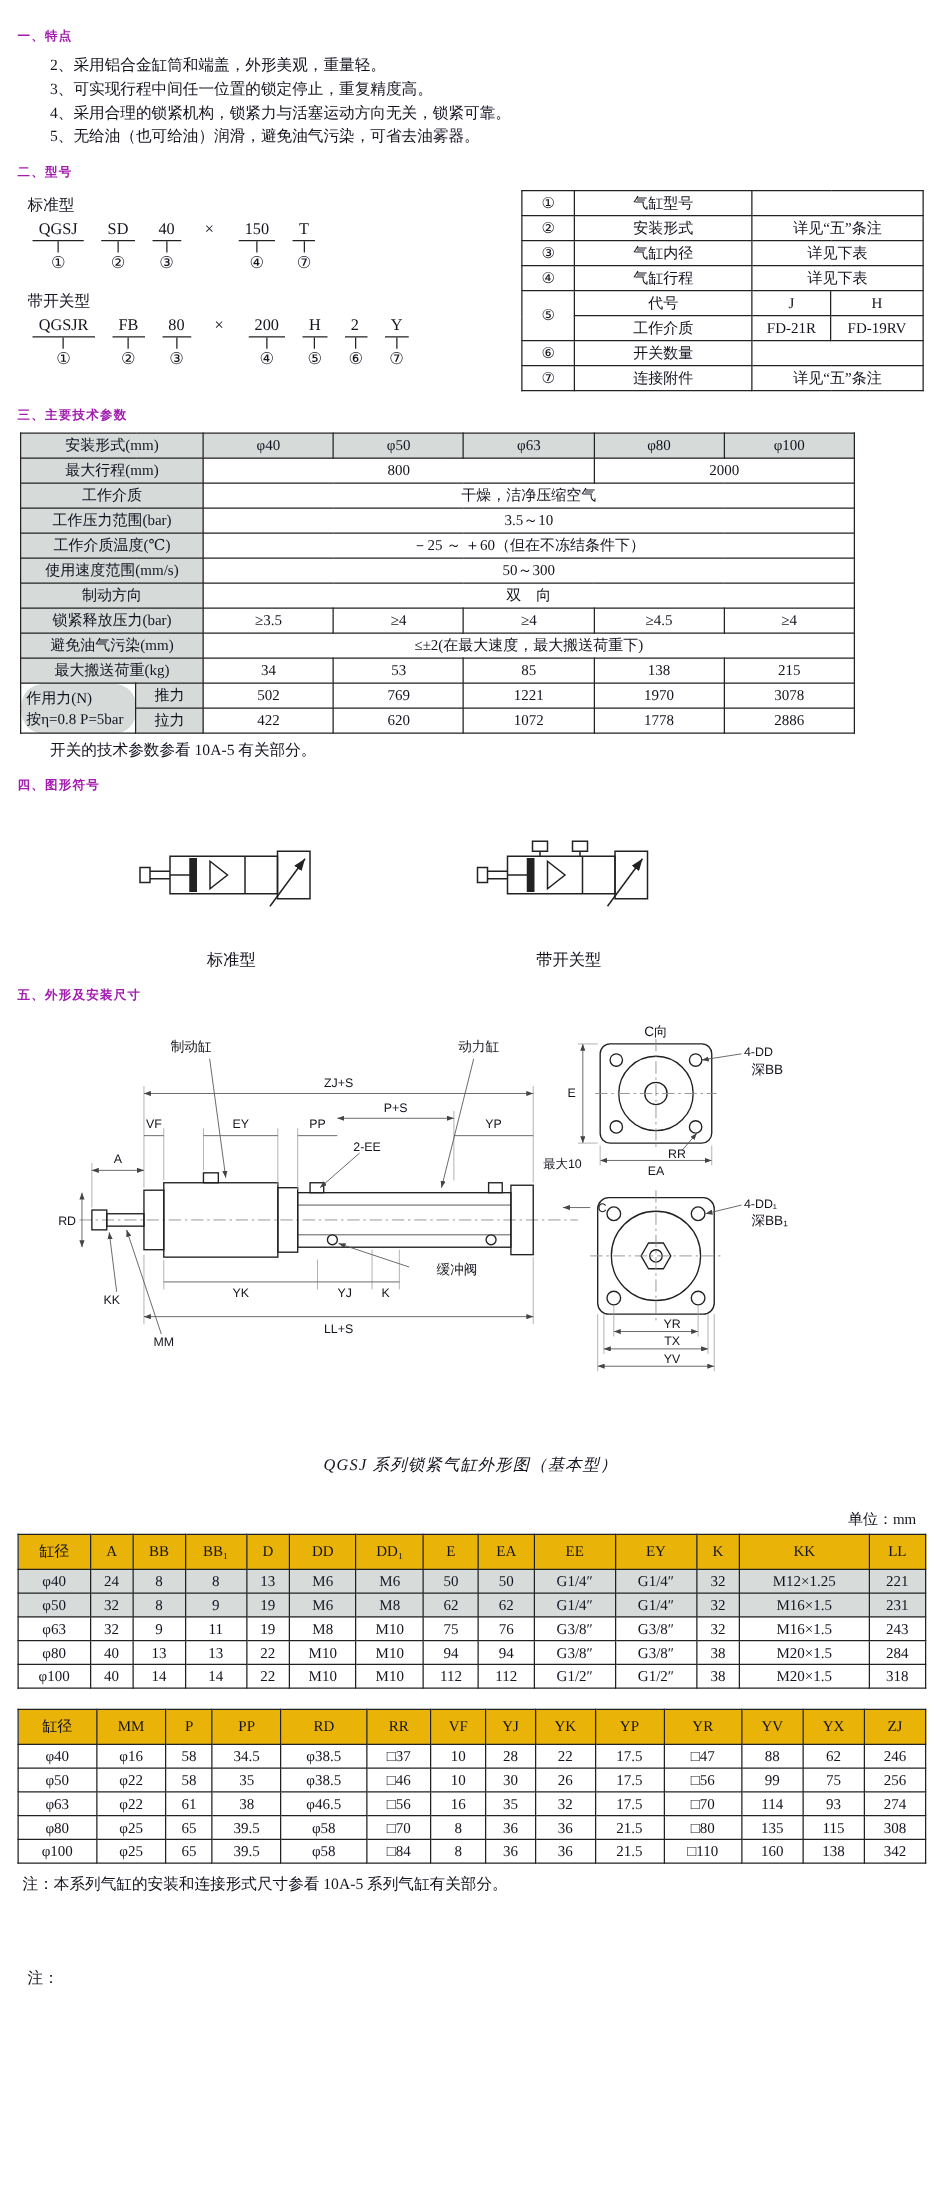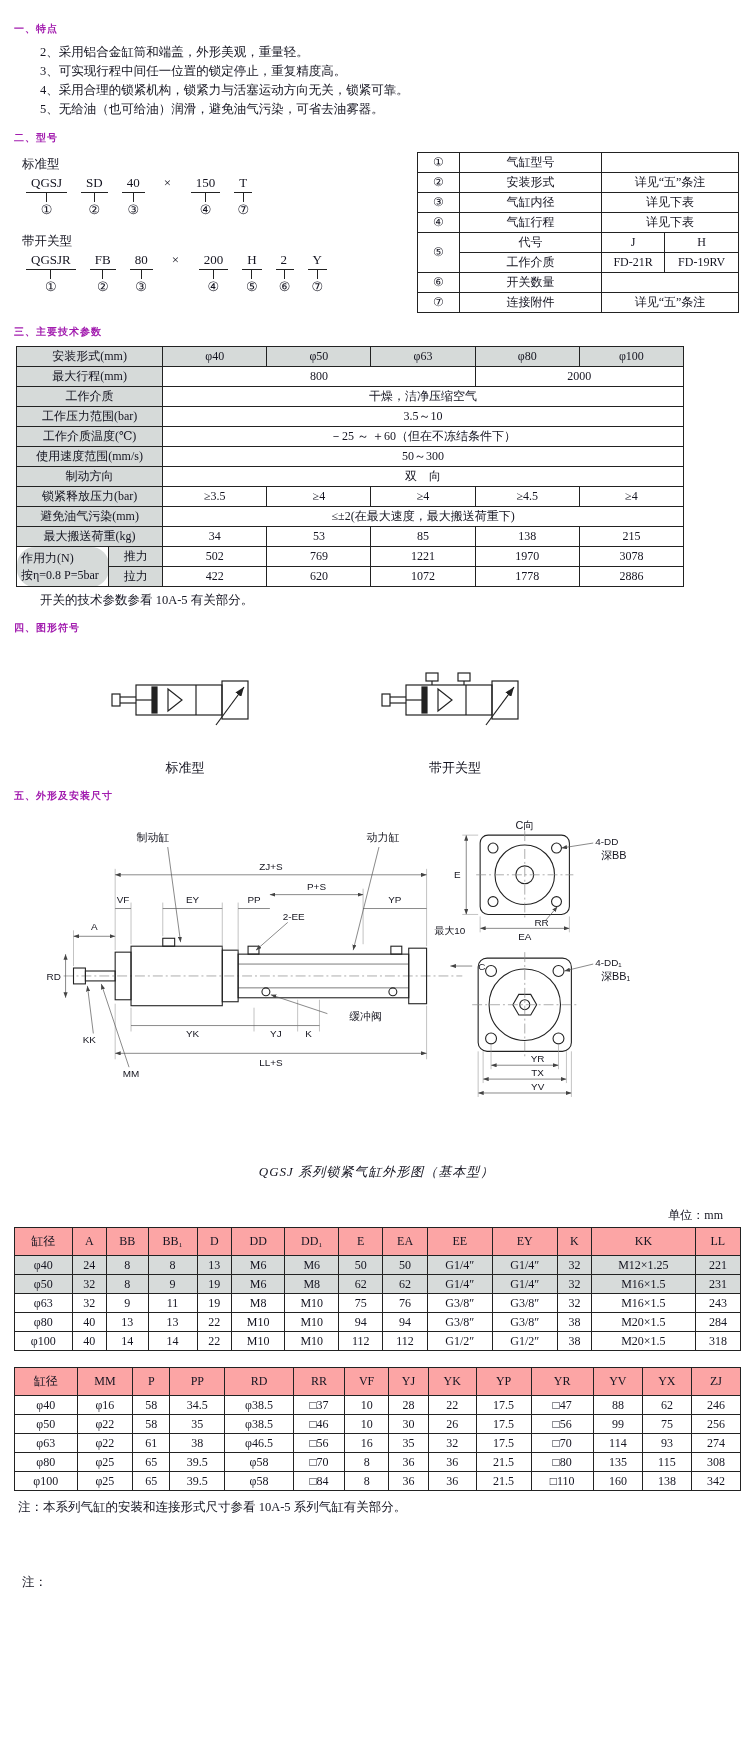--- a/index.html
+++ b/index.html
@@ -58,23 +58,23 @@
   
   .drawing-wrap { margin: 14px 0 0 0; }
   .drawing-wrap svg text { font-family: "Liberation Sans", "DejaVu Sans", sans-serif; font-size: 10px; fill: #15151f; stroke: none; }
   .drawing-wrap svg .cn { font-size: 11px; }
   .drawing-wrap svg .shape { stroke: #222; fill: none; stroke-width: 1.1; }
   .drawing-wrap svg .dim  { stroke: #555; fill: none; stroke-width: 0.7; }
   .drawing-wrap svg .ext  { stroke: #999; fill: none; stroke-width: 0.6; }
   .drawing-wrap svg .cline{ stroke: #8a8a8a; fill: none; stroke-width: 0.7; stroke-dasharray: 10 3 2 3; }
   .drawing-caption { text-align: center; font-size: 13px; margin: 34px 0 26px 0; letter-spacing: 1px; font-style: italic; }
 
-  .unit-line { text-align: right; font-size: 12px; margin: 6px 16px 3px 0; }
+  .unit-line { text-align: right; font-size: 12px; margin: 6px 6px 3px 0; }
   .dim-table { width: 727px; margin: 0 auto 0 auto; }
-  .dim-table th { background: #fca5a5; font-weight: normal; height: 28px; }
+  .dim-table th { background: #eab308; font-weight: normal; height: 28px; }
   .dim-table td { height: 19px; }
   #dim1 tbody tr:nth-child(1) td, #dim1 tbody tr:nth-child(2) td { background: #d7dbda; }
   #dim1 { margin-bottom: 16px; }
   .dims-note { font-size: 12.5px; margin: 8px 0 0 4px; }
   .footer-note { font-size: 12.5px; margin: 58px 0 0 8px; }
 </style>
 </head>
 <body>
 
 <div class="page">

